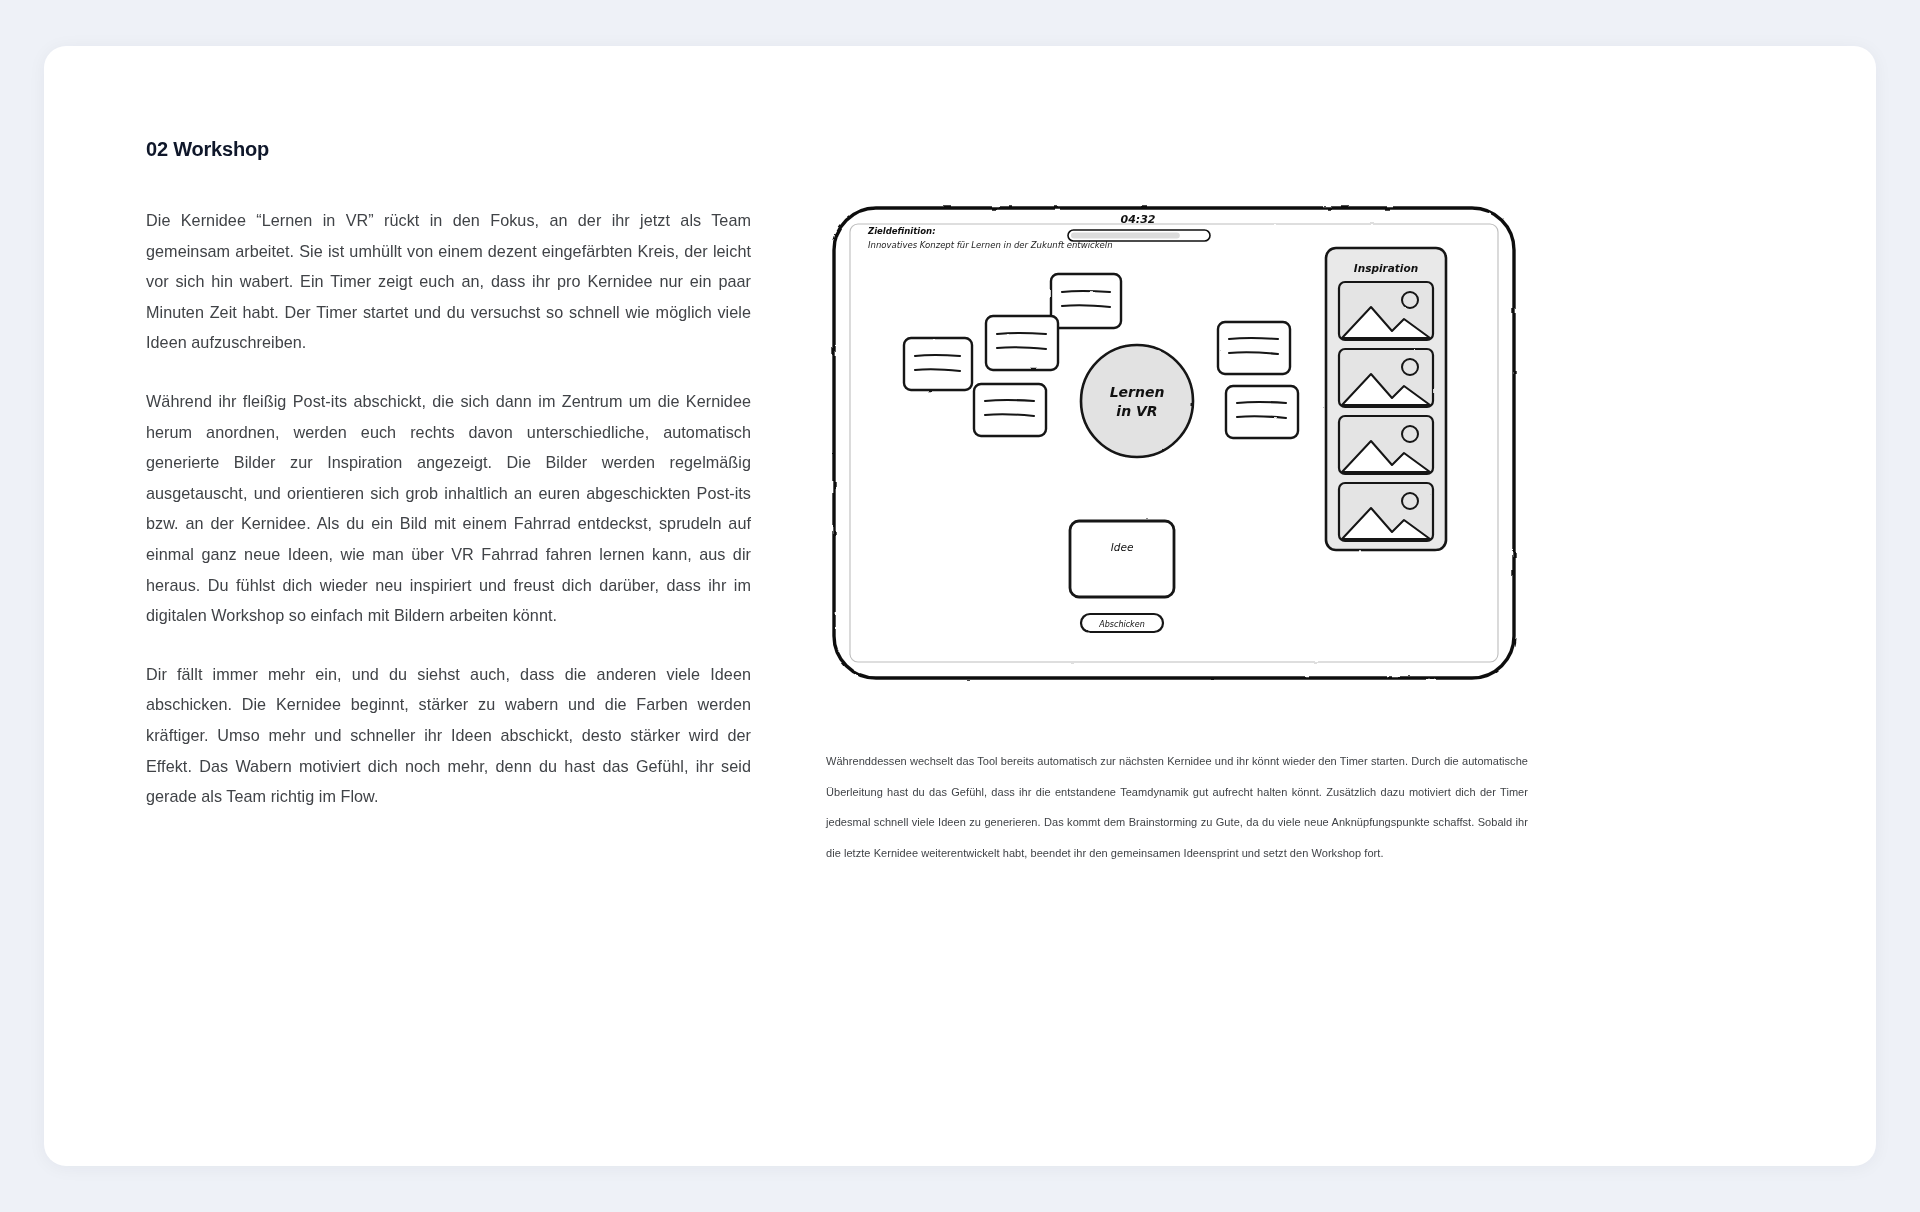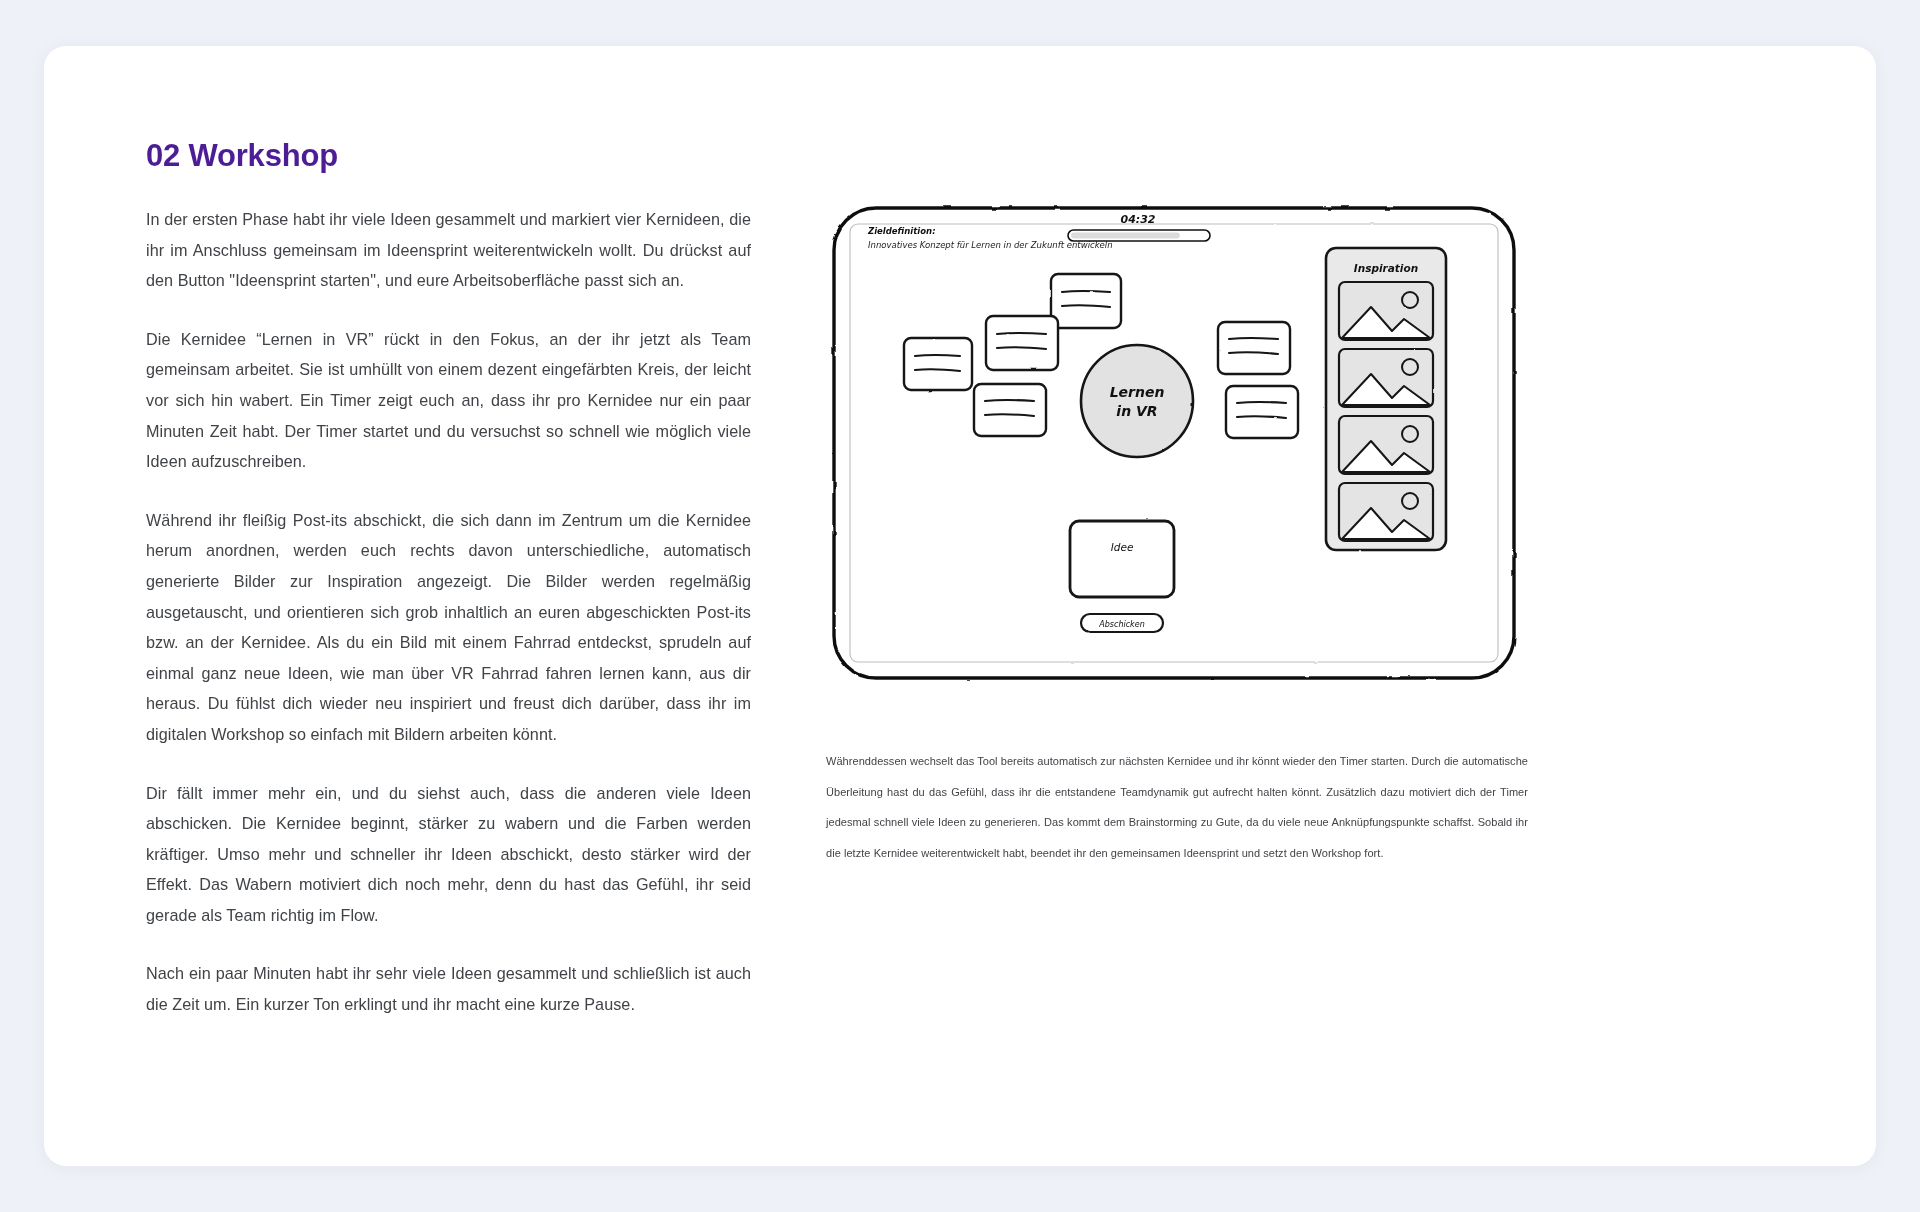--- a/index.html
+++ b/index.html
@@ -29,25 +29,25 @@
   }
 
   
   .text-column {
     position: absolute;
     left: 102px;
     top: 92px;
     width: 605px;
   }
   .section-title {
-    font-size: 31px;
+    font-size: 20px;
     font-weight: 700;
-    color: #4c1d95;
+    color: #0f172a;
     letter-spacing: -0.2px;
-    margin: 0 0 30px 0;
+    margin: 0 0 44px 0;
     font-family: "Liberation Sans", sans-serif;
   }
   .para {
     font-size: 16.2px;
     line-height: 30.6px;
     color: #404347;
     text-align: justify;
     margin: 0 0 28px 0;
     letter-spacing: 0.05px;
   }
@@ -84,25 +84,23 @@
   .wf-svg { display: block; }
 </style>
 </head>
 <body style="background: rgb(238, 241, 247);">
 
 <div class="page-canvas" style="background: rgb(255, 255, 255);">
   <div class="content-wrap">
 
     <div class="text-column">
       <h1 class="section-title">02 Workshop</h1>
-      <p class="para">In der ersten Phase habt ihr viele Ideen gesammelt und markiert vier Kernideen, die ihr im Anschluss gemeinsam im Ideensprint weiterentwickeln wollt. Du drückst auf den Button "Ideensprint starten", und eure Arbeitsoberfläche passt sich an.</p>
       <p class="para">Die Kernidee “Lernen in VR” rückt in den Fokus, an der ihr jetzt als Team gemeinsam arbeitet. Sie ist umhüllt von einem dezent eingefärbten Kreis, der leicht vor sich hin wabert. Ein Timer zeigt euch an, dass ihr pro Kernidee nur ein paar Minuten Zeit habt. Der Timer startet und du versuchst so schnell wie möglich viele Ideen aufzuschreiben.</p>
       <p class="para">Während ihr fleißig Post-its abschickt, die sich dann im Zentrum um die Kernidee herum anordnen, werden euch rechts davon unterschiedliche, automatisch generierte Bilder zur Inspiration angezeigt. Die Bilder werden regelmäßig ausgetauscht, und orientieren sich grob inhaltlich an euren abgeschickten Post-its bzw. an der Kernidee. Als du ein Bild mit einem Fahrrad entdeckst, sprudeln auf einmal ganz neue Ideen, wie man über VR Fahrrad fahren lernen kann, aus dir heraus. Du fühlst dich wieder neu inspiriert und freust dich darüber, dass ihr im digitalen Workshop so einfach mit Bildern arbeiten könnt.</p>
       <p class="para">Dir fällt immer mehr ein, und du siehst auch, dass die anderen viele Ideen abschicken. Die Kernidee beginnt, stärker zu wabern und die Farben werden kräftiger. Umso mehr und schneller ihr Ideen abschickt, desto stärker wird der Effekt. Das Wabern motiviert dich noch mehr, denn du hast das Gefühl, ihr seid gerade als Team richtig im Flow.</p>
-      <p class="para">Nach ein paar Minuten habt ihr sehr viele Ideen gesammelt und schließlich ist auch die Zeit um. Ein kurzer Ton erklingt und ihr macht eine kurze Pause.</p>
     </div>
 
     <div class="right-column">
       <div class="figure-box">
 
         <svg class="wf-svg" width="700" height="520" viewBox="0 0 700 520" xmlns="http://www.w3.org/2000/svg">
 
           <defs>
             <filter id="rough" x="-20%" y="-20%" width="140%" height="140%">
               <feTurbulence type="fractalNoise" baseFrequency="0.045" numOctaves="3" seed="7" result="n"></feTurbulence>

